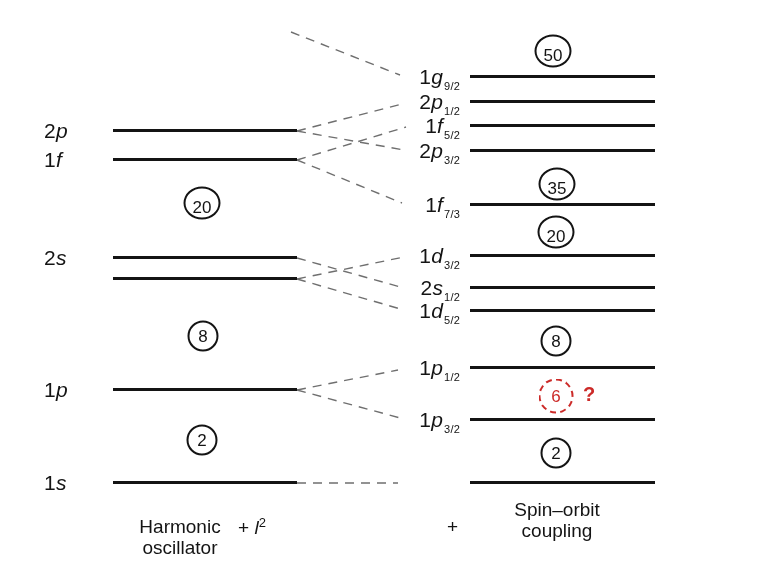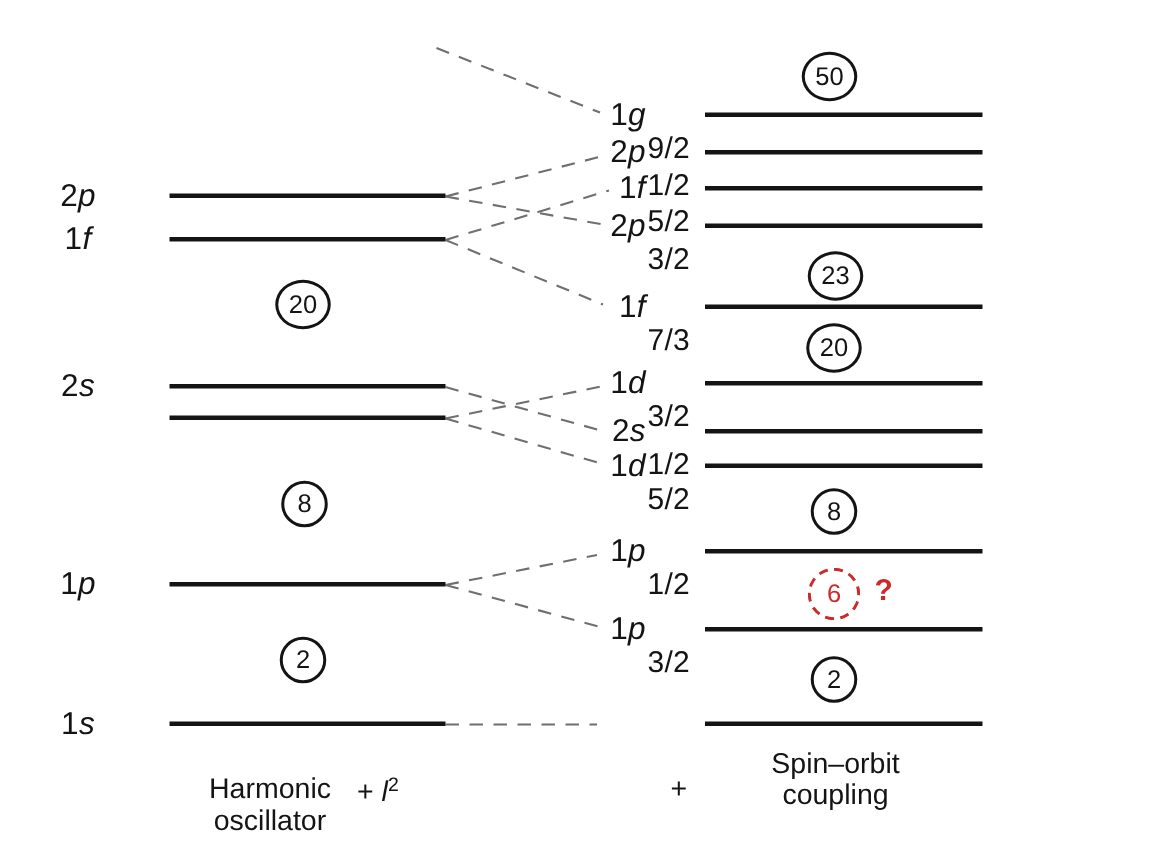--- a/index.html
+++ b/index.html
@@ -7,29 +7,29 @@
     position:relative;width:768px;height:576px;background:#ffffff;
     font-family:"Liberation Sans",sans-serif;color:#141414;overflow:hidden;
   }
   .hline{position:absolute;height:3px;background:#141414;}
   .conn{position:absolute;left:0;top:0;pointer-events:none;}
   .lvl{
     position:absolute;font-size:21px;height:26px;line-height:26px;
     white-space:nowrap;letter-spacing:0.2px;
   }
   .lvl .orb{font-style:italic;}
-  .llabel{left:12px;width:80px;text-align:center;}
+  .llabel{left:44px;width:80px;text-align:left;}
   .rlabel{left:328px;width:132px;text-align:right;}
-  .jsub{font-size:20px;position:relative;top:22px;margin-left:1px;line-height:0;}
+  .jsub{font-size:11px;position:relative;top:6px;margin-left:1px;line-height:0;}
   .circle{
     position:absolute;border:2px solid #141414;border-radius:50%;
     display:flex;align-items:center;justify-content:center;
     font-size:17px;background:#ffffff;transform:translate(-50%,-50%);
   }
-  .c2{width:33px;height:29px;}
+  .c2{width:33px;height:29px;align-items:flex-end;}
   .c1{width:27px;height:27px;}
   .circle.red{border:2px dashed #cc2a28;color:#cc2a28;width:31px;height:31px;}
   .qmark{position:absolute;color:#cc2a28;font-size:20px;font-weight:bold;}
   .cap{position:absolute;font-size:19px;line-height:21px;text-align:center;white-space:nowrap;}
   .cap .orb{font-style:italic;}
   .cap sup{font-size:13px;}
 </style>
 </head>
 <body>
 
@@ -94,21 +94,21 @@
   <div class="lvl rlabel" style="top:243px"><span>1</span><span class="orb">d</span><span class="jsub">3/2</span></div>
   <div class="lvl rlabel" style="top:275px"><span>2</span><span class="orb">s</span><span class="jsub">1/2</span></div>
   <div class="lvl rlabel" style="top:298px"><span>1</span><span class="orb">d</span><span class="jsub">5/2</span></div>
   <div class="lvl rlabel" style="top:355px"><span>1</span><span class="orb">p</span><span class="jsub">1/2</span></div>
   <div class="lvl rlabel" style="top:407px"><span>1</span><span class="orb">p</span><span class="jsub">3/2</span></div>
 
   <div class="circle c2" style="left:553px;top:51px">
       <span>50</span>
     </div>
   <div class="circle c2" style="left:557px;top:184px">
-      <span>23</span>
+      <span>35</span>
     </div>
   <div class="circle c2" style="left:556px;top:232px">
       <span>20</span>
     </div>
   <div class="circle c1" style="left:556px;top:341px">
       <span>8</span>
     </div>
   <div class="circle c1" style="left:556px;top:453px">
       <span>2</span>
     </div>

